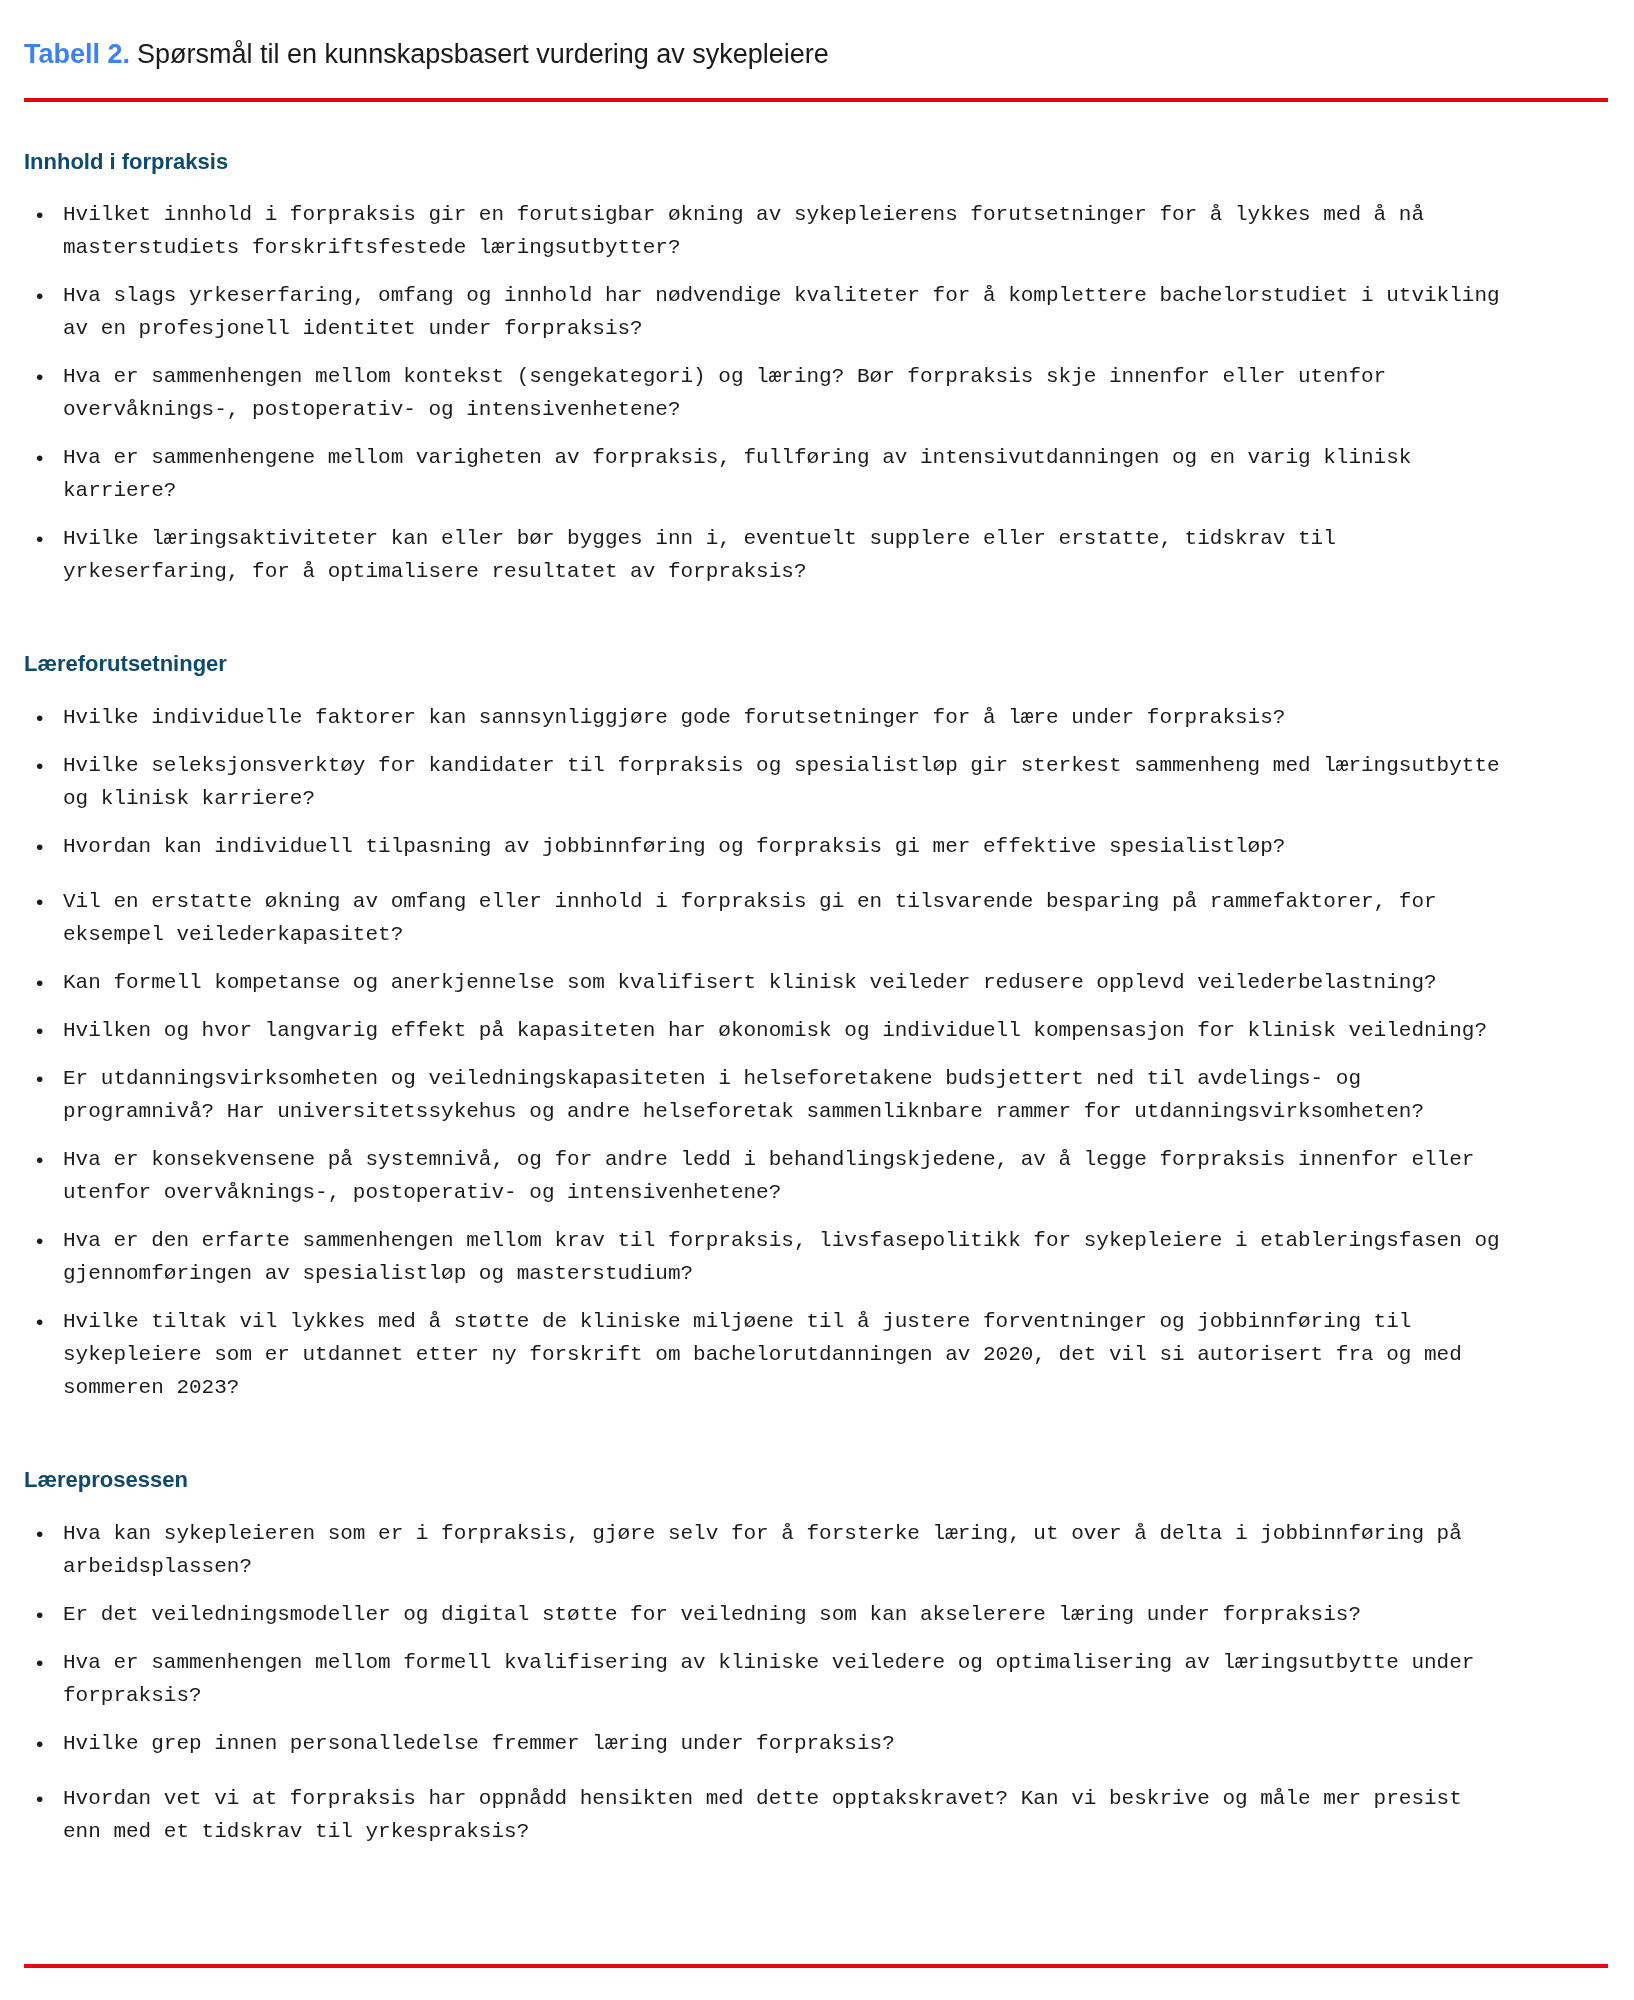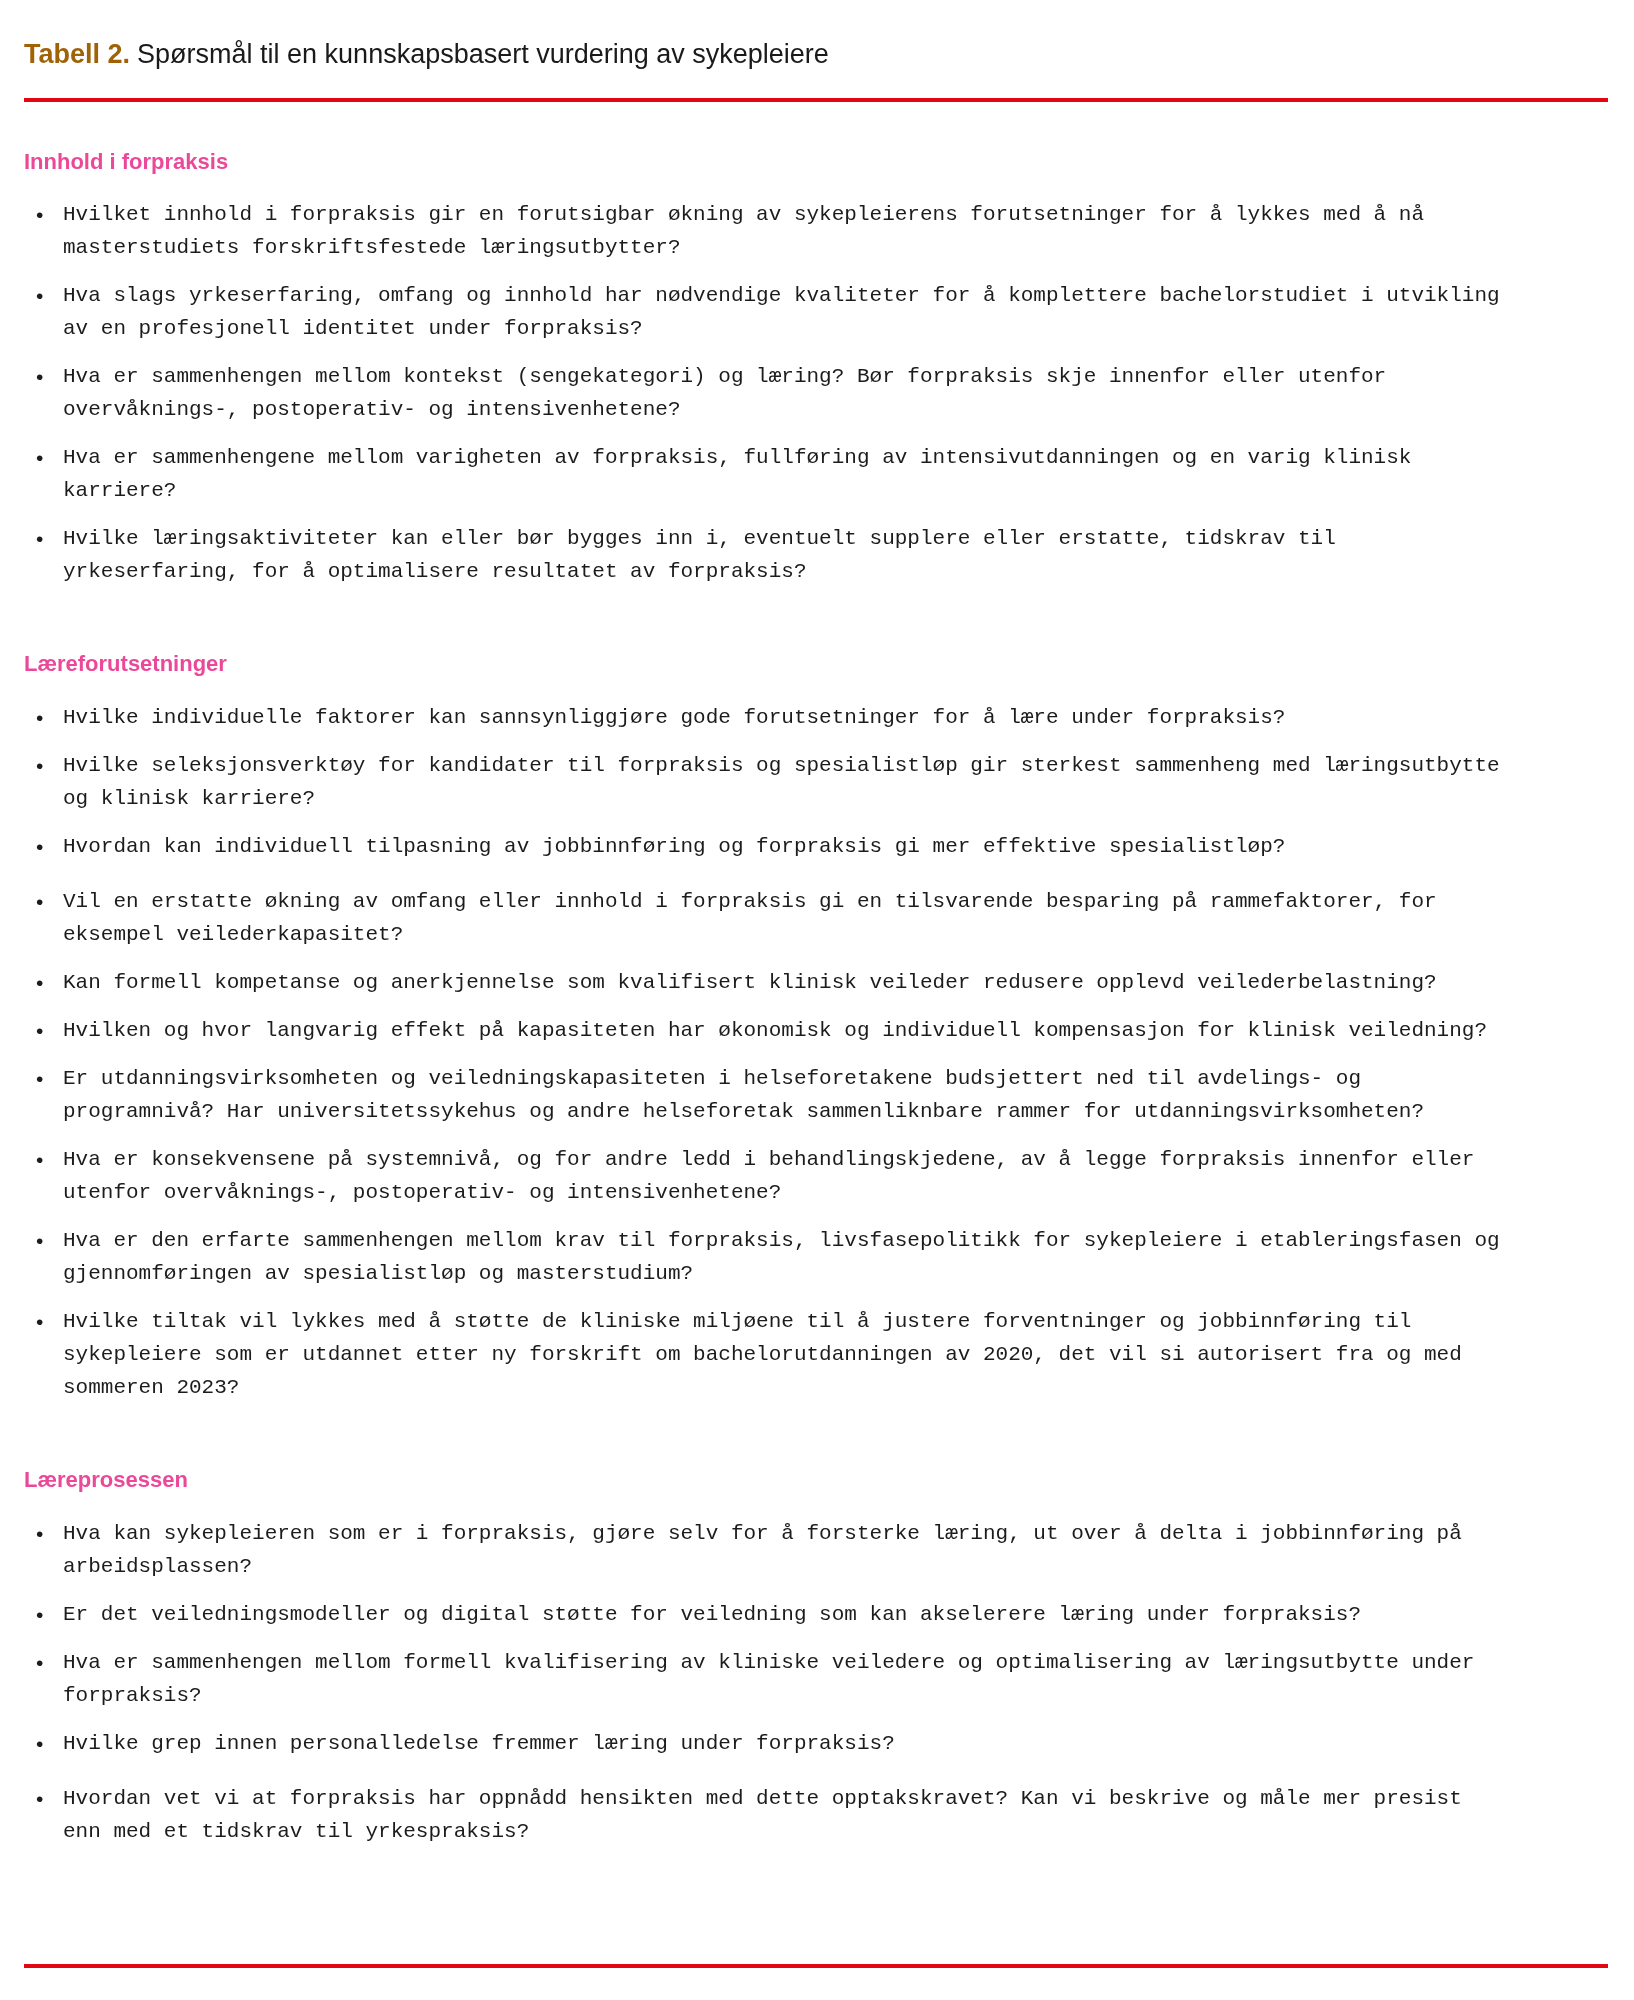--- a/index.html
+++ b/index.html
@@ -19,36 +19,36 @@
     color: #1c1c1c;
   }
   .table-title {
     font-size: 27px;
     line-height: 1.25;
     color: #1a1a1a;
     margin: 2px 0 0 0;
   }
   .title-label {
     font-weight: 700;
-    color: #a16207;
+    color: #3b82f6;
     margin-right: 7px;
   }
   .rule {
     height: 4px;
     width: 100%;
     border: none;
     margin: 0;
   }
   .rule-top { margin-top: 26px; }
   .rule-bottom { margin-top: auto; margin-bottom: 6px; }
   .sections { flex: 0 0 auto; }
   .section-heading {
     font-size: 22px;
     font-weight: 700;
-    color: #ec4899;
+    color: #0c4a6e;
     margin: 62px 0 0 0;
     line-height: 1.3;
   }
   .section:first-child .section-heading { margin-top: 46px; }
   ul.question-list {
     list-style: none;
     margin: 22px 0 0 0;
     padding: 0 0 0 12px;
   }
   ul.question-list li {

